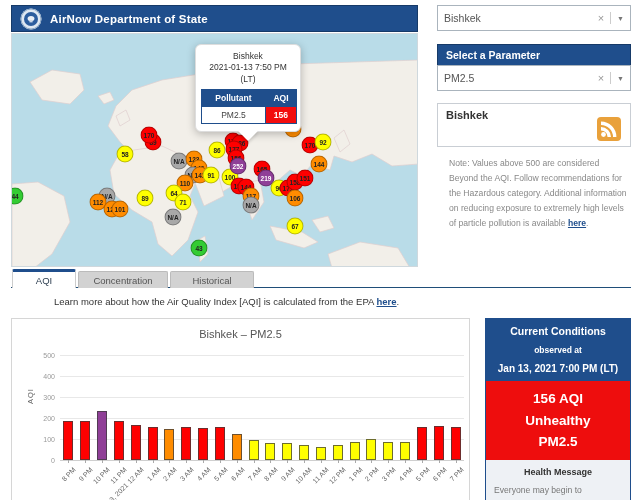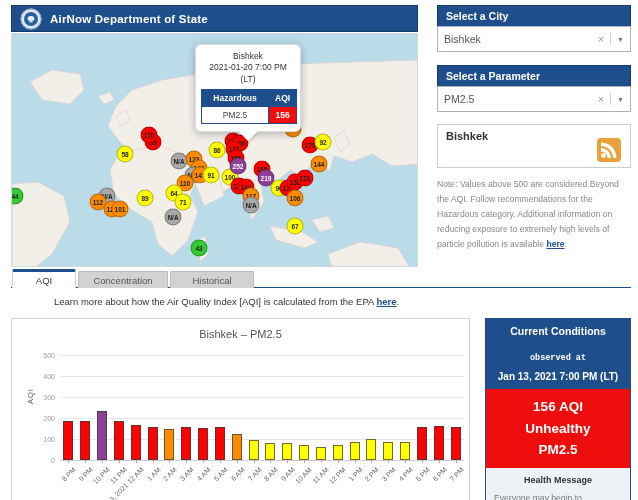--- a/index.html
+++ b/index.html
@@ -39,21 +39,21 @@
               padding:4px 8px; border:1px solid #163a68; border-bottom:none; }
   .select { background:#fff; border:1px solid #aab4bd; height:26px; display:flex; align-items:center;
             padding:0 6px; font-size:10.5px; color:#555; }
   .select .val { flex:1; }
   .select .clear { color:#999; font-size:11px; padding:0 6px; border-right:1px solid #ccc; }
   .select .caret { color:#777; font-size:7px; padding-left:6px; }
   .gap13 { height:13px; } .gap12 { height:12px; }
   .feedbox { background:#fff; border:1px solid #c9ced4; height:44px; position:relative; padding:5px 8px; }
   .feedbox .city { font-size:11px; font-weight:bold; color:#333; }
   .rss { position:absolute; right:9px; bottom:5px; width:24px; height:24px; }
-  .note { margin-top:9px; font-size:8.6px; color:#888; line-height:1.75; padding-right:2px; }
+  .note { margin-top:9px; font-size:8.6px; color:#888; line-height:1.75; padding-right:2px;margin-left:12px; }
   .note a, .learn a { color:#1f4e8c; font-weight:bold; text-decoration:underline; }
 
   
   .tabsline { position:absolute; left:11px; top:287px; width:620px; height:1px; background:#1f4e79; }
   .tab { position:absolute; top:271px; height:17px; display:flex; align-items:center; justify-content:center;
          font-size:9.5px; color:#555; background:#d2d2d2; border:1px solid #bbb; border-bottom:none;
          border-radius:2px 2px 0 0; }
   .tab.active { background:#fff; color:#2c3e50; border-color:#ccc; border-top:3px solid #1f4e8c; height:19px; top:269px; z-index:2; }
   .learn { position:absolute; left:12px; top:296px; font-size:9.5px; color:#333;padding-left:42px; }
 
@@ -71,21 +71,21 @@
   .bar { position:absolute; bottom:0; width:10px; border:1px solid rgba(60,60,60,.75); }
   .xlab { position:absolute; top:100%; margin-top:6px; font-size:7px; color:#666; white-space:nowrap;
           transform:translateX(-100%) rotate(-45deg); transform-origin:100% 0; }
   .xtick { position:absolute; top:100%; width:1px; height:3px; background:#aaa; }
 
   
   .cc { position:absolute; left:485px; top:318px; width:146px; height:200px;
         border:1px solid #1f4e8c; background:#eef1f5; }
   .cc .hd { background:#1f4e8c; color:#fff; text-align:center; padding:6px 4px 7px; }
   .cc .hd .l1 { font-size:10.5px; font-weight:bold; }
-  .cc .hd .l2 { font-size:8.5px; font-weight:bold; margin-top:16px;font-family:Liberation Mono, monospace; }
+  .cc .hd .l2 { font-size:8.5px; font-weight:bold; margin-top:8px; }
   .cc .hd .l3 { font-size:10px; font-weight:bold; margin-top:8px; }
   .cc .aqibox { background:#ee0d0d; color:#fff; text-align:center; padding:7px 4px; }
   .cc .aqibox div { font-size:13.5px; font-weight:bold; line-height:1.6; }
   .cc .hm { padding:7px 8px; }
   .cc .hm .ht { text-align:center; font-size:9px; font-weight:bold; color:#333; }
   .cc .hm .hb { margin-top:6px; font-size:8.6px; color:#777; line-height:1.65; }
 </style>
 </head>
 <body>
 
@@ -174,39 +174,38 @@
         <div class="marker" style="background: rgb(255, 140, 0); color: rgb(34, 34, 34); left: 283px; top: 164px;">106</div>
         <div class="marker" style="background: rgb(255, 140, 0); color: rgb(34, 34, 34); left: 281px; top: 95px;">109</div>
         <div class="marker" style="background: rgb(254, 0, 0); color: rgb(34, 34, 34); left: 298px; top: 111px;">170</div>
         <div class="marker" style="background: rgb(255, 255, 0); color: rgb(34, 34, 34); left: 311px; top: 108px;">92</div>
         <div class="marker" style="background: rgb(255, 140, 0); color: rgb(34, 34, 34); left: 307px; top: 130px;">144</div>
         <div class="marker" style="background: rgb(255, 255, 0); color: rgb(34, 34, 34); left: 283px; top: 192px;">67</div>
       </div>
 
     <div class="popup">
       <div class="pline">Bishkek</div>
-      <div class="pline">2021-01-20 7:00 PM</div>
+      <div class="pline">2021-01-13 7:50 PM</div>
       <div class="pline">(LT)</div>
       <table>
         <tbody>
             <tr>
-          <th>Hazardous</th>
+          <th>Pollutant</th>
           <th>AQI</th>
         </tr>
         <tr>
           <td>PM2.5</td>
           <td class="aqi">156</td>
         </tr>
       </tbody>
         </table>
     </div>
   </div>
 
   <div class="side">
-    <div class="panel-hd">Select a City</div>
     <div class="select">
       <span class="val">Bishkek</span>
       <span class="clear">×</span>
       <span class="caret">▼</span>
     </div>
     <div class="gap13"></div>
     <div class="panel-hd">Select a Parameter</div>
     <div class="select">
       <span class="val">PM2.5</span>
       <span class="clear">×</span>

